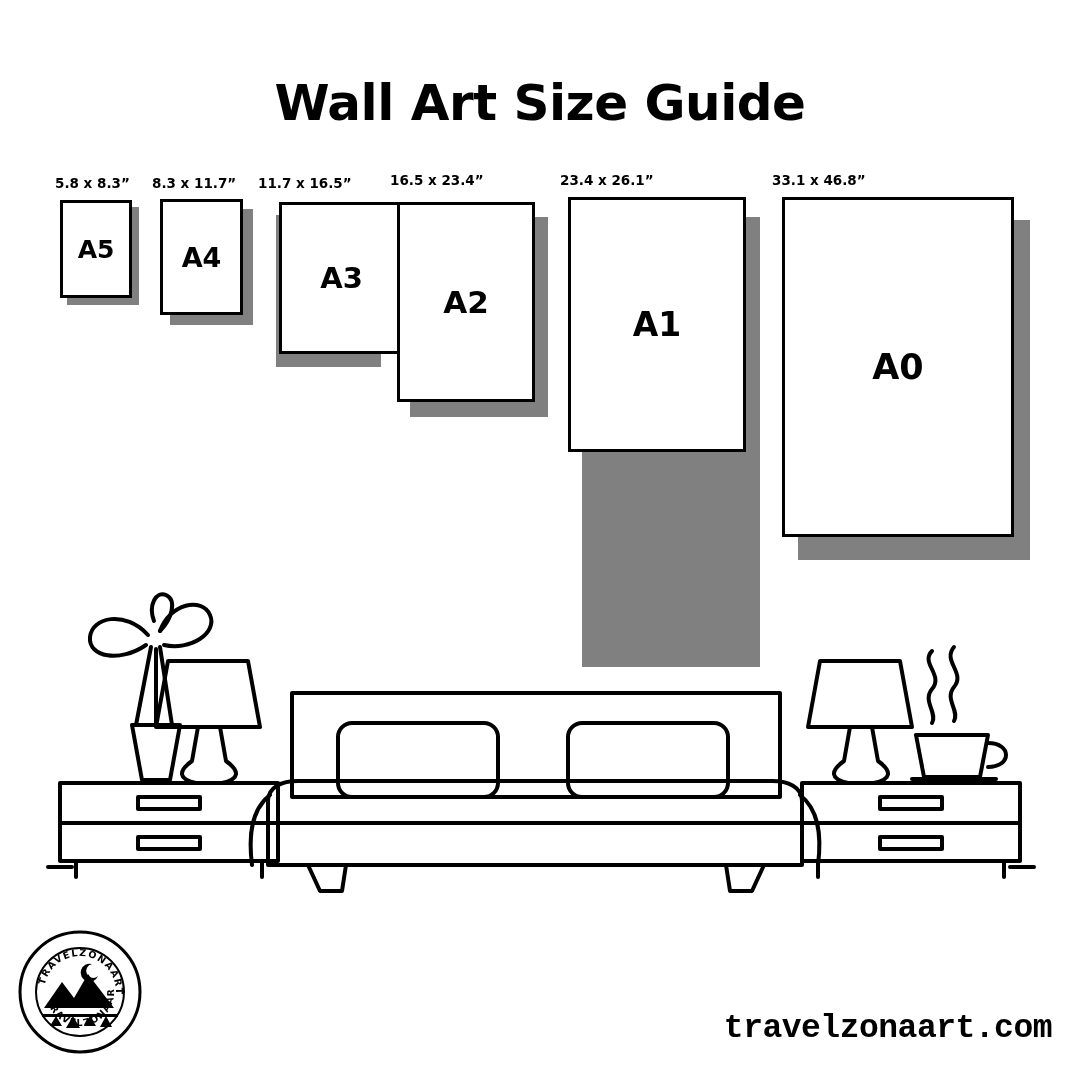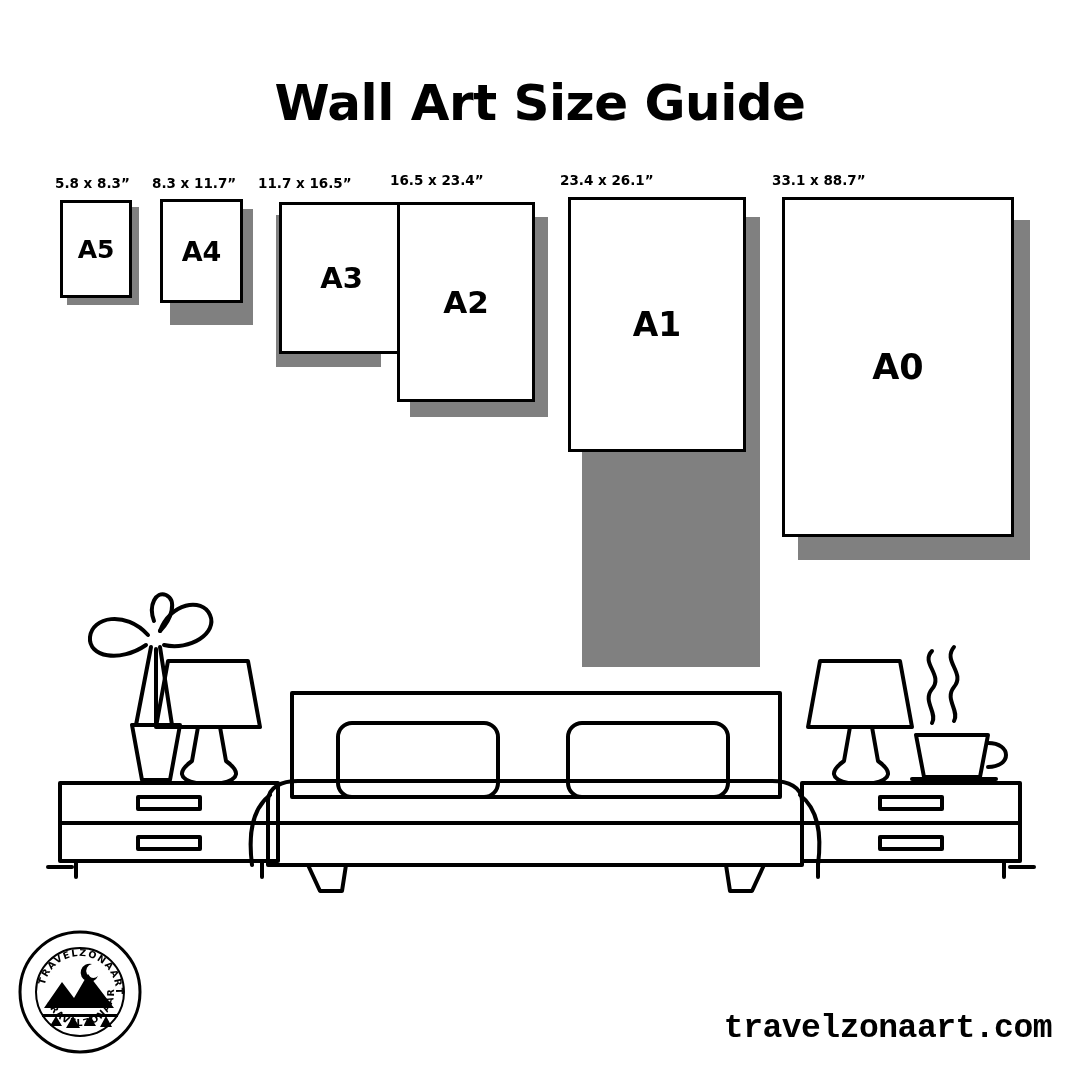--- a/index.html
+++ b/index.html
@@ -106,21 +106,21 @@
     <div class="frame-dim" style="top:0;">5.8 x 8.3”</div>
     <div class="frame-shadow" style="left:12px; top:32px; width:72px; height:98px;"></div>
     <div class="frame-box" style="left:5px; top:25px; width:72px; height:98px;">
       <span class="frame-label" style="font-size:25px;">A5</span>
     </div>
   </div>
 
   <div class="frame-wrap" style="left:152px; top:175px; width:104px; height:150px;">
     <div class="frame-dim" style="top:0;">8.3 x 11.7”</div>
     <div class="frame-shadow" style="left:18px; top:34px; width:83px; height:116px;"></div>
-    <div class="frame-box" style="left:8px; top:24px; width:83px; height:104px;">
+    <div class="frame-box" style="left:8px; top:24px; width:83px; height:116px;">
       <span class="frame-label" style="font-size:27px;">A4</span>
     </div>
   </div>
 
   <div class="frame-wrap" style="left:258px; top:175px; width:128px; height:205px;">
     <div class="frame-dim" style="top:0;">11.7 x 16.5”</div>
     <div class="frame-shadow" style="left:18px; top:40px; width:105px; height:152px;"></div>
     <div class="frame-box" style="left:21px; top:27px; width:125px; height:152px;">
       <span class="frame-label" style="font-size:29px;">A3</span>
     </div>
@@ -136,21 +136,21 @@
 
   <div class="frame-wrap" style="left:560px; top:172px; width:200px; height:330px;">
     <div class="frame-dim" style="top:0;">23.4 x 26.1”</div>
     <div class="frame-shadow" style="left:22px; top:45px; width:178px; height:450px;"></div>
     <div class="frame-box" style="left:8px; top:25px; width:178px; height:255px;">
       <span class="frame-label" style="font-size:33px;">A1</span>
     </div>
   </div>
 
   <div class="frame-wrap" style="left:772px; top:172px; width:260px; height:420px;">
-    <div class="frame-dim" style="top:0;">33.1 x 88.7”</div>
+    <div class="frame-dim" style="top:0;">33.1 x 46.8”</div>
     <div class="frame-shadow" style="left:26px; top:48px; width:232px; height:340px;"></div>
     <div class="frame-box" style="left:10px; top:25px; width:232px; height:340px;">
       <span class="frame-label" style="font-size:35px;">A0</span>
     </div>
   </div>
 
 </div>
 
 <div class="frame-shadow" style="position:absolute; left:582px; top:217px; width:178px; height:255px; background:#808080; z-index:-1;"></div>
 

